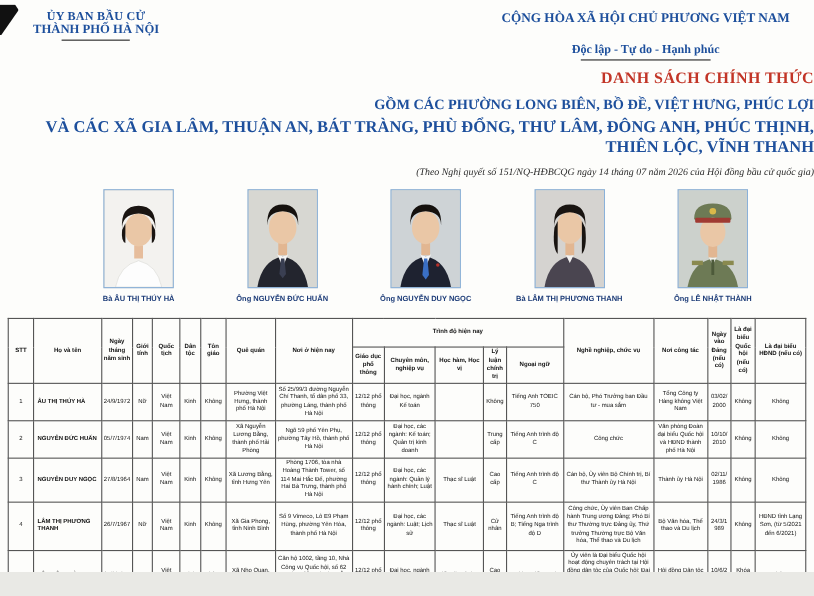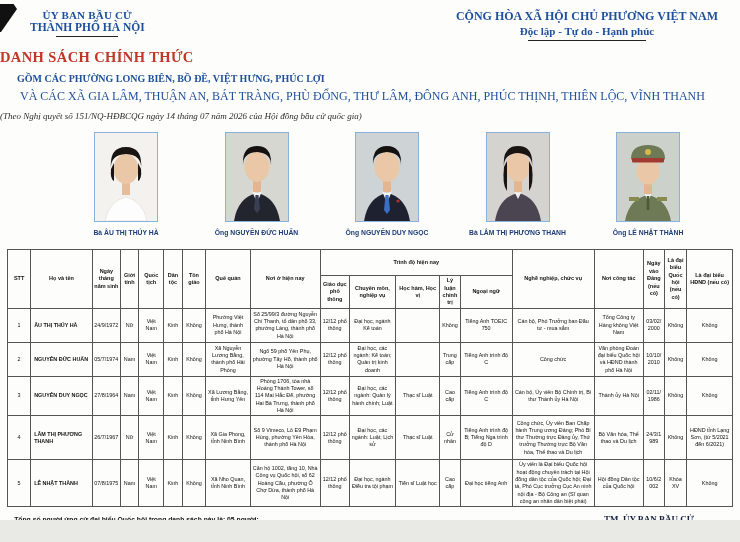--- a/index.html
+++ b/index.html
@@ -9,30 +9,30 @@
   }
   .scan-strip{position:absolute;left:0;bottom:0;width:740px;height:22px;background:#e9e9e5;}
   .corner-mark{position:absolute;left:0;top:4px;width:17px;height:28px;background:#111;
     clip-path:polygon(0 0,80% 0,100% 18%,6% 100%,0 100%);}
   
   .hdr{display:flex;justify-content:space-between;padding:9px 22px 0 30px;gap:43px;}
   .hdr-block{text-align:center;font-weight:bold;color:#1d4f9c;}
   .hdr-left .l1{font-size:11px;letter-spacing:.2px;}
   .hdr-left .l2{font-size:11.5px;text-align:center;}
   .hdr-right .l1{font-size:12px;}
-  .hdr-right .l2{font-size:11px;margin-top:1px;}
+  .hdr-right .l2{font-size:11px;margin-top:15px;}
   .rule{height:1.3px;background:#222;margin:3px auto 0 auto;}
   .rule-left{width:62px;}
   .rule-right{width:118px;}
   
-  .titles{text-align:left;margin-top:7px;line-height:1.25;}
+  .titles{text-align:right;margin-top:7px;line-height:1.25;}
   .doc-title{color:#c23527;font-weight:bold;font-size:14.5px;letter-spacing:.4px;}
   .doc-subtitle{color:#c23527;font-weight:bold;font-size:11.5px;margin-top:2px;}
-  .doc-area1{color:#1d4f9c;font-weight:bold;font-size:10px;margin-top:7px;margin-left:17px;}
-  .doc-area2{color:#1d4f9c;font-weight:normal;font-size:12px;margin-top:3px;padding-left:20px;}
+  .doc-area1{color:#1d4f9c;font-weight:bold;font-size:13px;margin-top:7px;margin-left:17px;}
+  .doc-area2{color:#1d4f9c;font-weight:bold;font-size:15px;margin-top:3px;padding-left:20px;}
   .doc-decree{font-style:italic;font-size:9px;color:#2b2b2b;margin-top:7px;}
   
   .photos{display:flex;justify-content:space-between;width:586px;margin:10px 0 0 94px;}
   .cand{width:64px;position:relative;}
   .photo{width:62px;height:88px;border:1px solid #8ab1d9;background:#d8d8d4;display:block;}
   .cand figcaption{width:140px;margin:7px 0 0 -38px;text-align:center;
     font-family:"Liberation Sans",sans-serif;font-weight:bold;font-size:6.8px;color:#1d3c78;
     white-space:nowrap;}
   
   table{border-collapse:collapse;table-layout:fixed;width:726px;margin:13px 0 0 7px;

